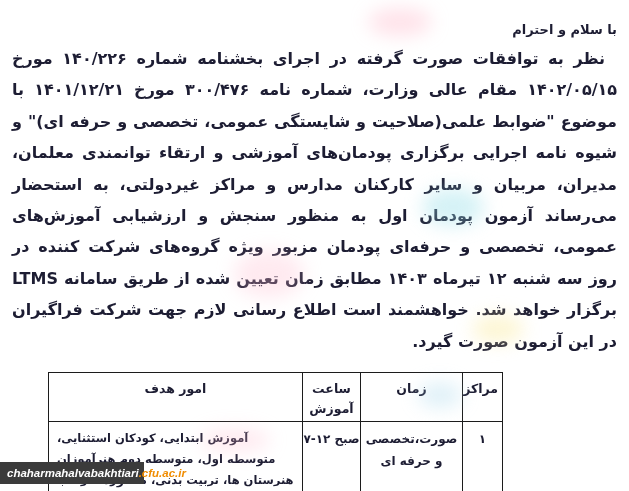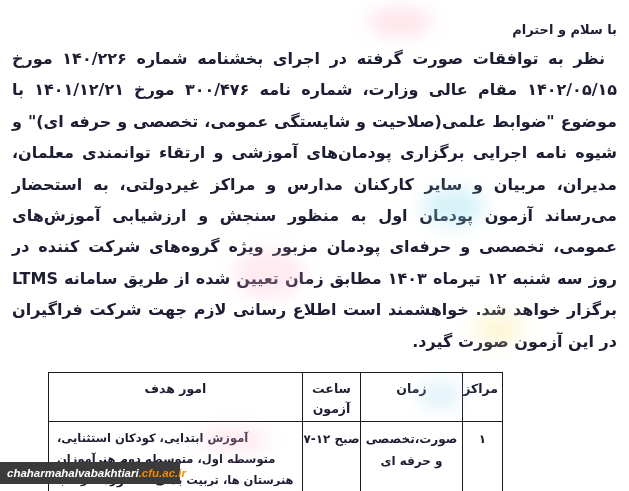--- a/index.html
+++ b/index.html
@@ -32,21 +32,21 @@
     border:1px solid #1c1c1c;vertical-align:top;text-align:center;
     font-weight:700;padding:6px 4px 2px 4px;box-sizing:border-box;
   }
   .exam-table th{font-size:12.5px;height:47px;line-height:20px;}
   .exam-table td{height:86px;font-size:12px;line-height:22px;}
   col.c-row{width:40px;} col.c-exam{width:102px;} col.c-time{width:58px;} col.c-target{width:254px;}
   td.cell-target{font-size:11.5px;line-height:21px;text-align:left;padding-left:8px;padding-right:8px;}
   .time-wrap{display:flex;direction:ltr;justify-content:center;gap:4px;}
   .time-range{unicode-bidi:bidi-override;direction:ltr;}
   .watermark-bar{
-    position:absolute;left:0;top:462px;width:180px;height:22px;
+    position:absolute;left:0;top:462px;width:144px;height:22px;
     background:#3b3b3b;display:flex;align-items:center;
     padding:0 4px 0 7px;box-sizing:border-box;
     direction:ltr;font-family:"Liberation Sans",sans-serif;
     font-style:italic;font-weight:700;font-size:11.5px;white-space:nowrap;
   }
   .wm-name{color:#ffffff;}
   .wm-domain{color:#f08c00;}
 </style>
 </head>
 <body>
@@ -68,21 +68,21 @@
     <colgroup>
       <col class="c-row">
         <col class="c-exam">
         <col class="c-time">
         <col class="c-target">
     </colgroup>
     <thead>
       <tr>
         <th>مراکز</th>
         <th>زمان</th>
-        <th>ساعت آزمون</th>
+        <th>ساعت آموزش</th>
         <th>امور هدف</th>
       </tr>
     </thead>
     <tbody>
       <tr>
         <td>۱</td>
         <td>صورت،تخصصی و حرفه ای</td>
         <td>
           <div class="time-wrap">
             <span class="time-range">۷-۱۲</span>

